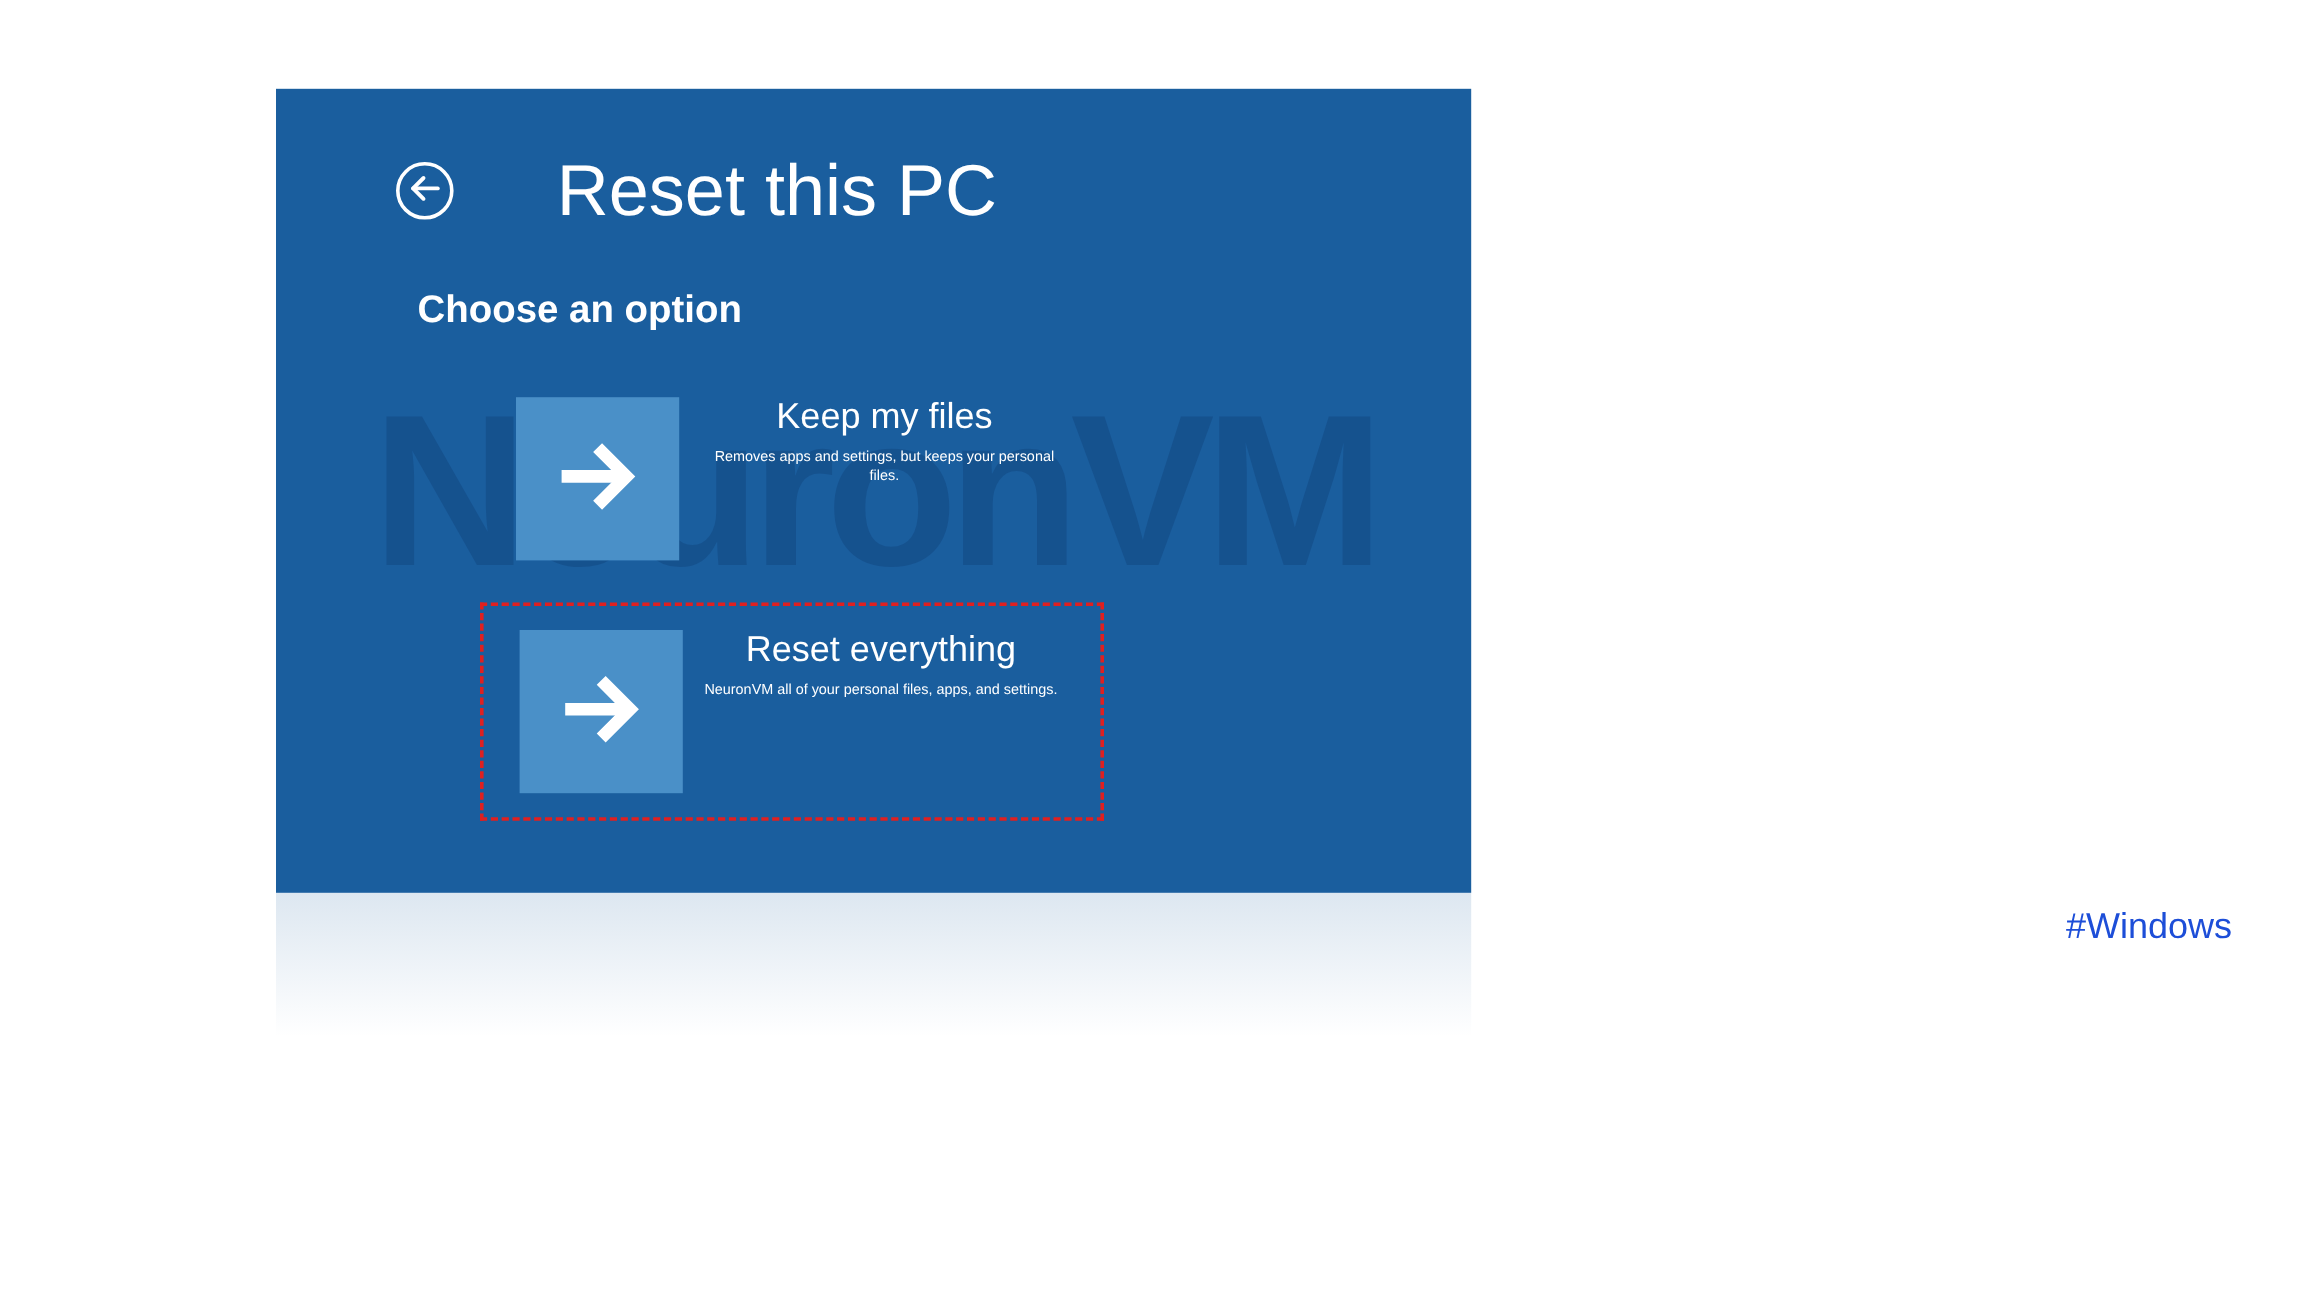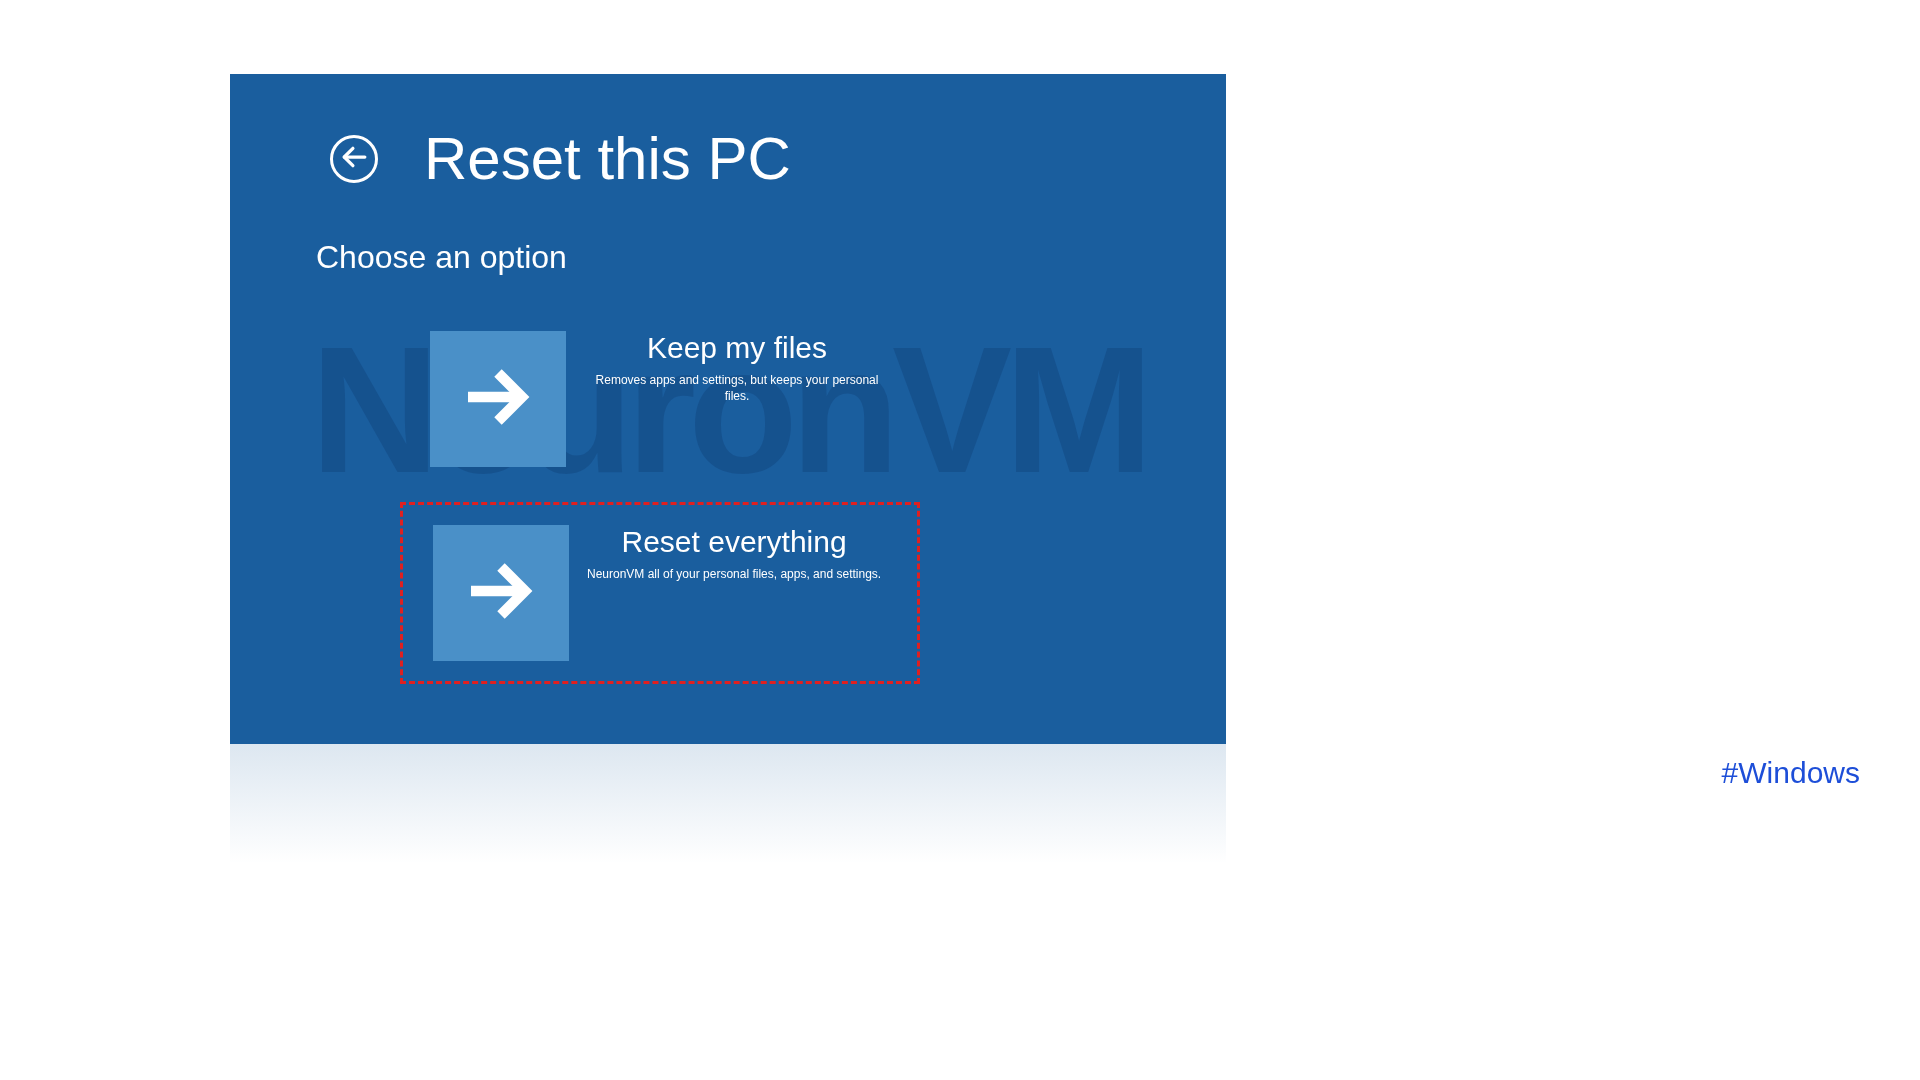--- a/index.html
+++ b/index.html
@@ -39,20 +39,21 @@
       letter-spacing: -8px;
       white-space: nowrap;
       pointer-events: none;
       font-family: Arial, sans-serif;
     }
 
     .header {
       display: flex;
       align-items: center;
       padding: 55px 100px 0 100px;
+      gap: 40px;
     }
 
     .back-btn {
       width: 48px;
       height: 48px;
       border: 3px solid #ffffff;
       border-radius: 50%;
       display: flex;
       align-items: center;
       justify-content: center;
@@ -69,22 +70,22 @@
     .page-title {
       font-size: 60px;
       font-weight: 300;
       margin-left: 46px;
       line-height: 1;
       position: relative;
     }
 
     .subtitle {
       font-size: 32px;
-      font-weight: 400;
-      margin: 50px 0 0 86px;
+      font-weight: 700;
+      margin: 50px 0 0 118px;
       position: relative;
     }
 
     .options {
       margin: 35px 0 0 170px;
       position: relative;
       text-align: center;
     }
 
     .option {

